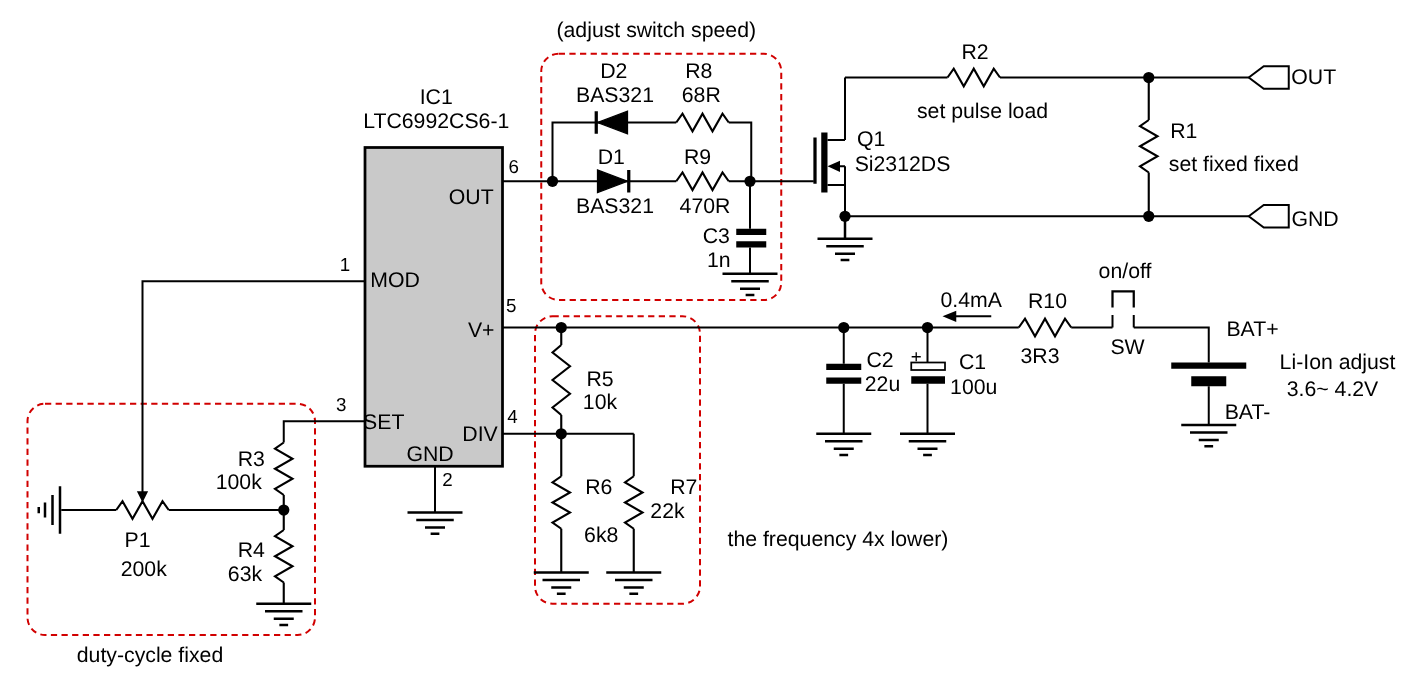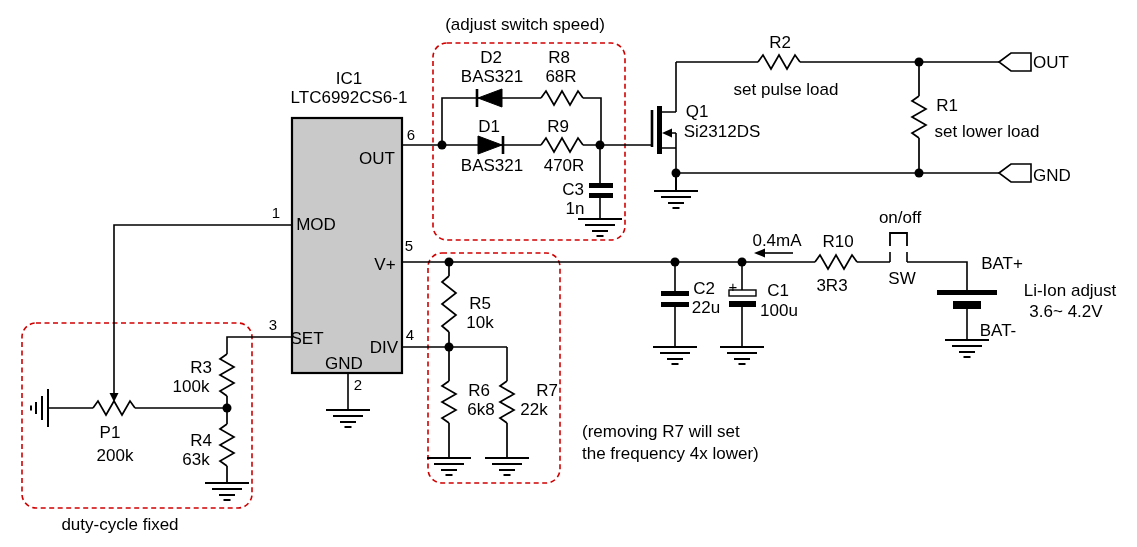--- a/index.html
+++ b/index.html
@@ -142,42 +142,42 @@
 <div class="lbl" style="left:564px;top:165px">470R</div>
 <div class="lbl" style="left:573px;top:189px">C3</div>
 <div class="lbl" style="left:575px;top:208px">1n</div>
 
 <div class="lbl" style="left:697px;top:111px">Q1</div>
 <div class="lbl" style="left:722px;top:131px">Si2312DS</div>
 
 <div class="lbl" style="left:780px;top:42px">R2</div>
 <div class="lbl" style="left:786px;top:89px">set pulse load</div>
 <div class="lbl" style="left:947px;top:105px">R1</div>
-<div class="lbl" style="left:987px;top:131px">set lower load</div>
+<div class="lbl" style="left:987px;top:131px">set fixed fixed</div>
 <div class="lbl" style="left:1051px;top:62px">OUT</div>
 <div class="lbl" style="left:1052px;top:175px">GND</div>
 
 <div class="lbl sm" style="left:411px;top:134px">6</div>
 <div class="lbl sm" style="left:276px;top:212px">1</div>
 <div class="lbl sm" style="left:409px;top:245px">5</div>
 <div class="lbl sm" style="left:273px;top:324px">3</div>
 <div class="lbl sm" style="left:410px;top:334px">4</div>
 <div class="lbl sm" style="left:358px;top:384px">2</div>
 
 <div class="lbl" style="left:377px;top:158px">OUT</div>
 <div class="lbl" style="left:316px;top:224px">MOD</div>
 <div class="lbl" style="left:385px;top:264px">V+</div>
 <div class="lbl" style="left:307px;top:338px">SET</div>
 <div class="lbl" style="left:384px;top:347px">DIV</div>
 <div class="lbl" style="left:344px;top:363px">GND</div>
 
 <div class="lbl" style="left:480px;top:303px">R5</div>
 <div class="lbl" style="left:480px;top:322px">10k</div>
 <div class="lbl" style="left:479px;top:390px">R6</div>
-<div class="lbl" style="left:481px;top:409px">6k8</div>
+<div class="lbl" style="left:481px;top:428px">6k8</div>
 <div class="lbl" style="left:547px;top:390px">R7</div>
 <div class="lbl" style="left:534px;top:409px">22k</div>
 
 <div class="lbl" style="left:777px;top:240px">0.4mA</div>
 <div class="lbl" style="left:838px;top:241px">R10</div>
 <div class="lbl" style="left:832px;top:285px">3R3</div>
 <div class="lbl" style="left:900px;top:217px">on/off</div>
 <div class="lbl" style="left:902px;top:278px">SW</div>
 
 <div class="lbl" style="left:1002px;top:263px">BAT+</div>
@@ -194,17 +194,16 @@
 <div class="lbl" style="left:201px;top:367px">R3</div>
 <div class="lbl" style="left:191px;top:386px">100k</div>
 <div class="lbl" style="left:201px;top:440px">R4</div>
 <div class="lbl" style="left:196px;top:459px">63k</div>
 <div class="lbl" style="left:110px;top:432px">P1</div>
 <div class="lbl" style="left:115px;top:455px">200k</div>
 
 <div class="lbl" style="left:120px;top:524px">duty-cycle fixed</div>
 
 <div class="note" style="left:582px;top:421px">
-  <div>(removing R7 will set</div>
   <div>the frequency 4x lower)</div>
 </div>
 
 </div>
 
 </body></html>

